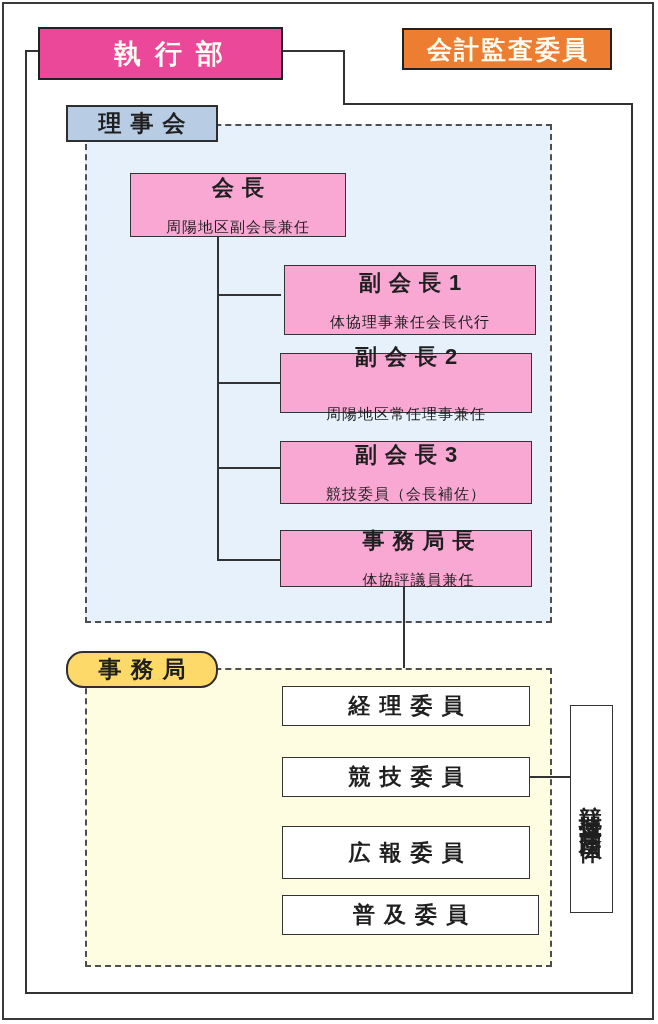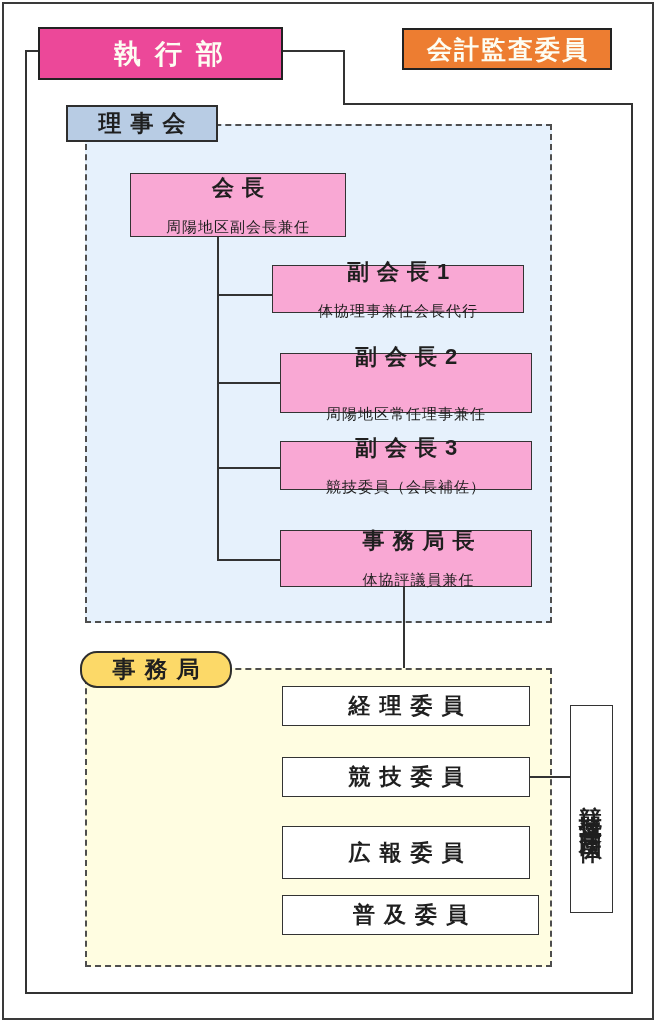--- a/index.html
+++ b/index.html
@@ -31,34 +31,34 @@
   .hdr{border:2px solid #222;display:flex;align-items:center;justify-content:center;
        color:#fdfdf2;font-weight:700;}
   .executive-box{left:38px;top:27px;width:245px;height:53px;background:#ec4899;
        font-size:27px;letter-spacing:14px;text-indent:14px;padding-left:16px;}
   .audit-box{left:402px;top:28px;width:210px;height:42px;background:#ed7d31;
        font-size:25px;letter-spacing:2px;text-indent:2px;}
   
   .labelbox{border:2px solid #2e2e2e;display:flex;align-items:center;justify-content:center;
        font-size:23px;font-weight:700;letter-spacing:9px;text-indent:9px;z-index:3;}
   .board-label{left:66px;top:105px;width:152px;height:37px;background:#b8cce4;}
-  .secretariat-label{left:80px;top:651px;width:152px;height:37px;background:#fcd968;border-radius:17px;}
+  .secretariat-label{left:66px;top:651px;width:152px;height:37px;background:#fcd968;border-radius:17px;}
   
   .region{border:2px dashed #4e4e4e;z-index:0;}
   .board-region{left:85px;top:124px;width:467px;height:499px;background:#e6f1fc;}
   .secretariat-region{left:85px;top:668px;width:467px;height:299px;background:#fffde1;}
   
   .wbox{background:#f9a8d4;border:1.5px solid #333;display:flex;flex-direction:column;
         align-items:center;justify-content:center;z-index:2;}
   .wtitle{font-size:22px;font-weight:600;letter-spacing:8px;text-indent:8px;line-height:1.15;}
   .wsub{font-size:15px;letter-spacing:1px;margin-top:19px;line-height:1.1;}
   .chairman-box {left:130px;top:173px;width:216px;height:64px;}
-  .vice1-box    {left:272px;top:265px;width:252px;height:48px;}
+  .vice1-box    {left:284px;top:265px;width:252px;height:70px;}
   .vice2-box    {left:280px;top:353px;width:252px;height:60px;gap:18px;}
-  .vice3-box    {left:280px;top:441px;width:252px;height:49px;}
+  .vice3-box    {left:280px;top:441px;width:252px;height:63px;}
   .secgen-box   {left:280px;top:530px;width:252px;height:57px;padding-left:25px;}
   
   .cbox{background:#fff;border:1.5px solid #333;display:flex;align-items:center;
         justify-content:center;z-index:2;font-size:22px;font-weight:700;
         letter-spacing:9px;text-indent:9px;}
   .committee-1{left:282px;top:686px;width:248px;height:40px;}
   .committee-2{left:282px;top:757px;width:248px;height:40px;}
   .committee-3{left:282px;top:826px;width:248px;height:53px;}
   .committee-4{left:282px;top:895px;width:257px;height:40px;}
   

